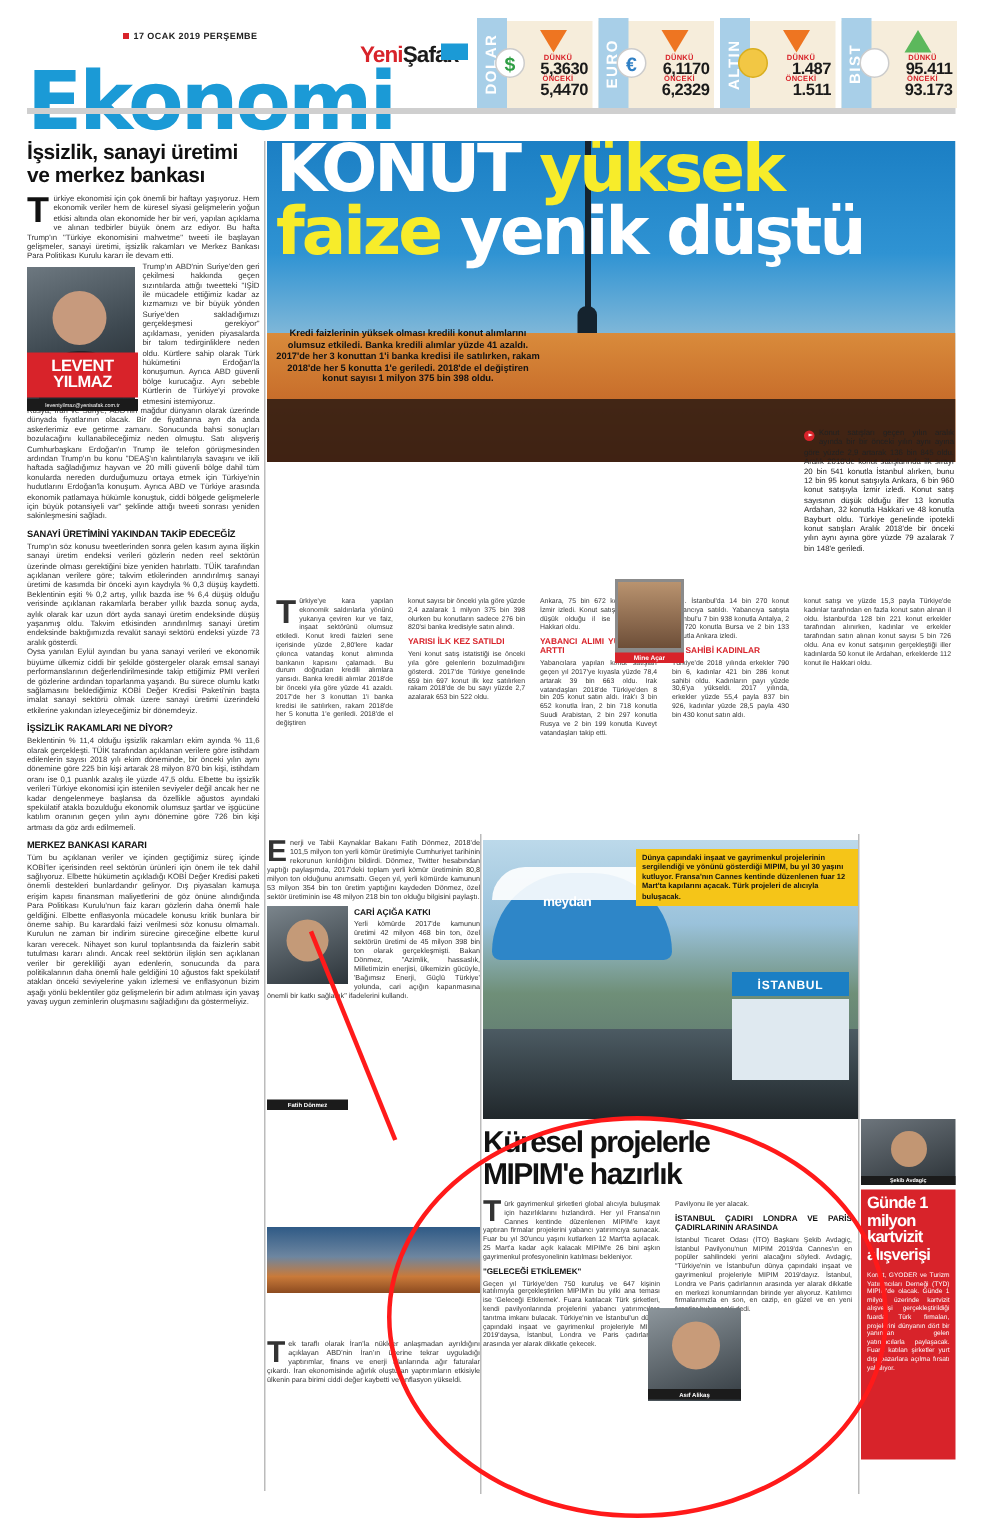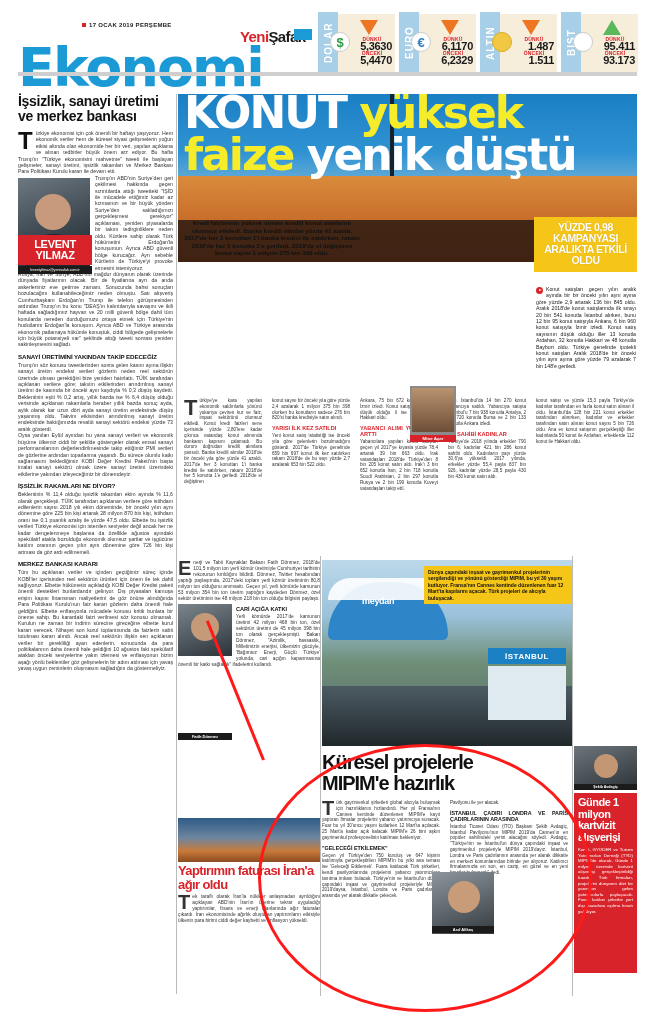--- a/index.html
+++ b/index.html
@@ -93,21 +93,21 @@
     padding:4px 3px; text-align:center; letter-spacing:-.3px;
   }
   .op-mail {
     position:absolute; left:18px; top:266px; width:74px; background:#1b1b1b;
     color:#fff; font-size:3.6px; text-align:center; padding:2px 1px;
   }
   .op-body { font-size:5.2px; line-height:6.4px; color:#333; text-align:justify;}
   .op-sub { font-size:6.2px; font-weight:bold; color:#111; margin:5px 0 2px; letter-spacing:-.1px;}
 
   
-  .hero { position:absolute; left:178px; top:94px; width:459px; height:168px; overflow:hidden;}
+  .hero { position:absolute; left:178px; top:94px; width:459px; height:214px; overflow:hidden;}
   .hero-bg {
     position:absolute; inset:0;
     background:linear-gradient(#1b7fc4 0%, #2f93d3 35%, #7fb7d8 60%, #e0893f 78%, #c25a22 100%);
   }
   .hero-crane { position:absolute; left:212px; top:0; width:4px; height:120px; background:#15232e;}
   .hero-hook  { position:absolute; left:207px; top:110px; width:13px; height:34px; background:#15232e; border-radius:6px;}
   .hero-silhouette{
     position:absolute; left:0; bottom:0; width:100%; height:86px;
     background:linear-gradient(#d98b3b,#b8521c);
   }
@@ -399,23 +399,20 @@
     <div class="hero-skyline"></div>
     <div class="hero-h1">
       <span class="hh-w">KONUT</span>
       <span class="hh-y">yüksek</span><br>
       <span class="hh-y">faize</span>
       <span class="hh-w">yenik düştü</span>
     </div>
   </div>
   <div class="lead-box">Kredi faizlerinin yüksek olması kredili konut alımlarını olumsuz etkiledi. Banka kredili alımlar yüzde 41 azaldı. 2017'de her 3 konuttan 1'i banka kredisi ile satılırken, rakam 2018'de her 5 konutta 1'e geriledi. 2018'de el değiştiren konut sayısı 1 milyon 375 bin 398 oldu.</div>
 
-  <div class="promo">
-    <div class="promo-t">YÜZDE 0,98 KAMPANYASI ARALIKTA ETKİLİ OLDU</div>
-  </div>
   <div class="promo-body">
     <span class="promo-bullet"></span><span>Konut satışları geçen yılın aralık ayında bir bir önceki yılın aynı ayına göre yüzde 2,9 artarak 136 bin 845 oldu. Aralık 2018'de konut satışlarında ilk sırayı 20 bin 541 konutla İstanbul alırken, bunu 12 bin 95 konut satışıyla Ankara, 6 bin 960 konut satışıyla İzmir izledi. Konut satış sayısının düşük olduğu iller 13 konutla Ardahan, 32 konutla Hakkari ve 48 konutla Bayburt oldu. Türkiye genelinde ipotekli konut satışları Aralık 2018'de bir önceki yılın aynı ayına göre yüzde 79 azalarak 7 bin 148'e geriledi.</span>
   </div>
 
   <div class="story-cols">
     <div class="sc" style="left:0px; top:0; height:150px;">
       <span class="dropcap">T</span><span>ürkiye'ye kara yapılan ekonomik saldırılarla yönünü yukarıya çeviren kur ve faiz, inşaat sektörünü olumsuz etkiledi. Konut kredi faizleri sene içerisinde yüzde 2,80'lere kadar çıkınca vatandaş konut alımında bankanın kapısını çalamadı. Bu durum doğrudan kredili alımlara yansıdı. Banka kredili alımlar 2018'de bir önceki yıla göre yüzde 41 azaldı. 2017'de her 3 konuttan 1'i banka kredisi ile satılırken, rakam 2018'de her 5 konutta 1'e geriledi. 2018'de el değiştiren</span>
     </div>
     <div class="sc" style="left:88px; top:0; height:150px;">
       <div>konut sayısı bir önceki yıla göre yüzde 2,4 azalarak 1 milyon 375 bin 398 olurken bu konutların sadece 276 bin 820'si banka kredisiyle satın alındı.</div>
@@ -445,21 +442,20 @@
     <div class="coal-b">
       <span class="dropcap">E</span><span>nerji ve Tabii Kaynaklar Bakanı Fatih Dönmez, 2018'de 101,5 milyon ton yerli kömür üretimiyle Cumhuriyet tarihinin rekorunun kırıldığını bildirdi. Dönmez, Twitter hesabından yaptığı paylaşımda, 2017'deki toplam yerli kömür üretiminin 80,8 milyon ton olduğunu anımsattı. Geçen yıl, yerli kömürde kamunun 53 milyon 354 bin ton üretim yaptığını kaydeden Dönmez, özel sektör üretiminin ise 48 milyon 218 bin ton olduğu bilgisini paylaştı.</span>
     </div>
     <div class="coal-photo"></div>
     <div class="coal-sub">CARİ AÇIĞA KATKI</div>
     <div class="coal-b">Yerli kömürde 2017'de kamunun üretimi 42 milyon 468 bin ton, özel sektörün üretimi de 45 milyon 398 bin ton olarak gerçekleşmişti. Bakan Dönmez, "Azimlik, hassaslık, Milletimizin enerjisi, ülkemizin gücüyle, 'Bağımsız Enerji, Güçlü Türkiye' yolunda, cari açığın kapanmasına önemli bir katkı sağladık" ifadelerini kullandı.</div>
   </div>
   <div class="coal-cap">Fatih Dönmez</div>
 
   <div class="iran-img"></div>
-  <div class="iran-t">Yaptırımın faturası İran'a ağır oldu</div>
   <div class="iran-b">
     <span class="dropcap">T</span><span>ek taraflı olarak İran'la nükleer anlaşmadan ayrıldığını açıklayan ABD'nin İran'ın üzerine tekrar uyguladığı yaptırımlar, finans ve enerji alanlarında ağır faturalar çıkardı. İran ekonomisinde ağırlık oluşturan yaptırımların etkisiyle ülkenin para birimi ciddi değer kaybetti ve enflasyon yükseldi.</span>
   </div>
 
   <div class="mipim-photo">
     <div class="tent"></div>
     <div class="tent-top"></div>
     <div class="tent-word">meydan</div>
     <div class="crowd"></div>
     <div class="ist-sign">İSTANBUL</div>

